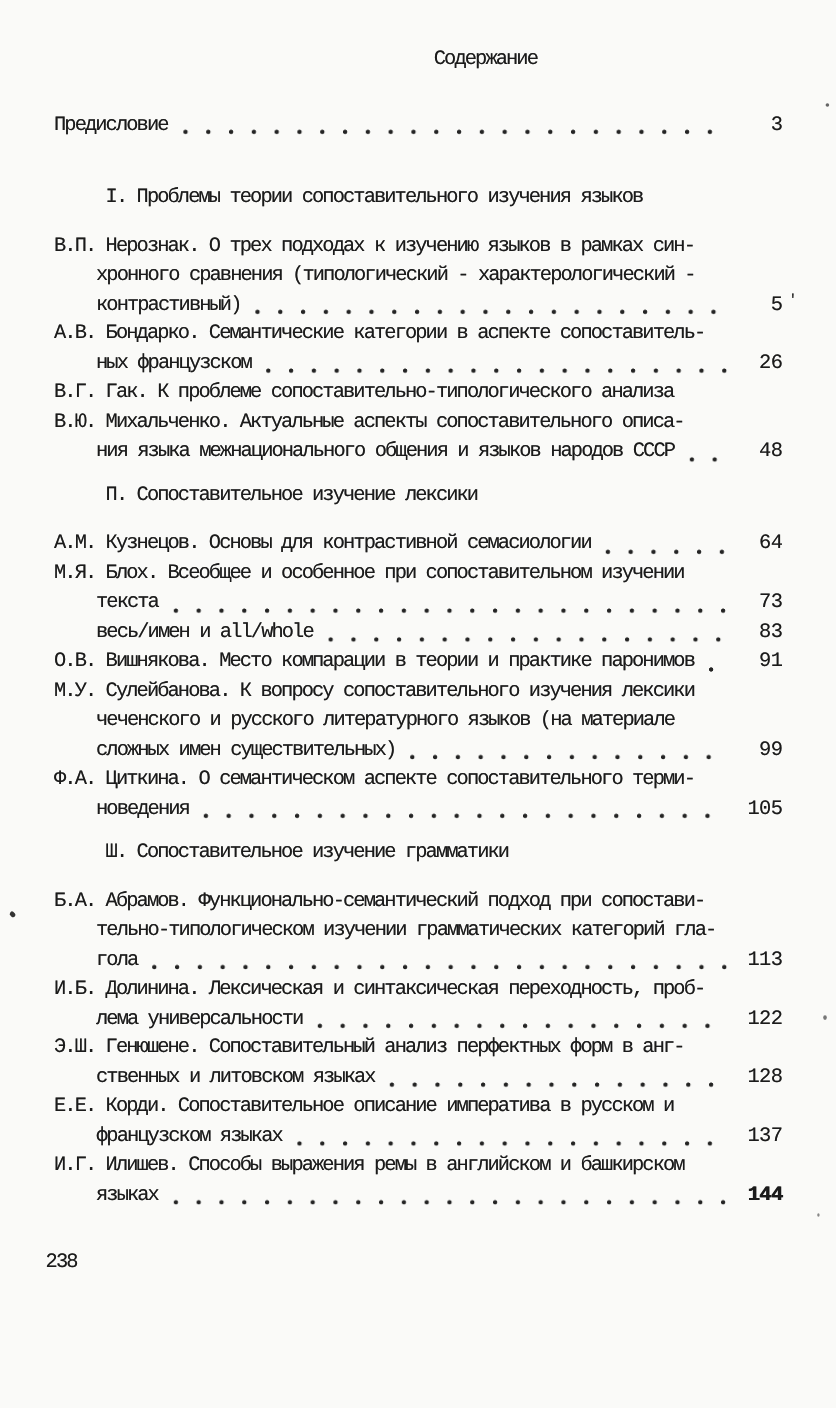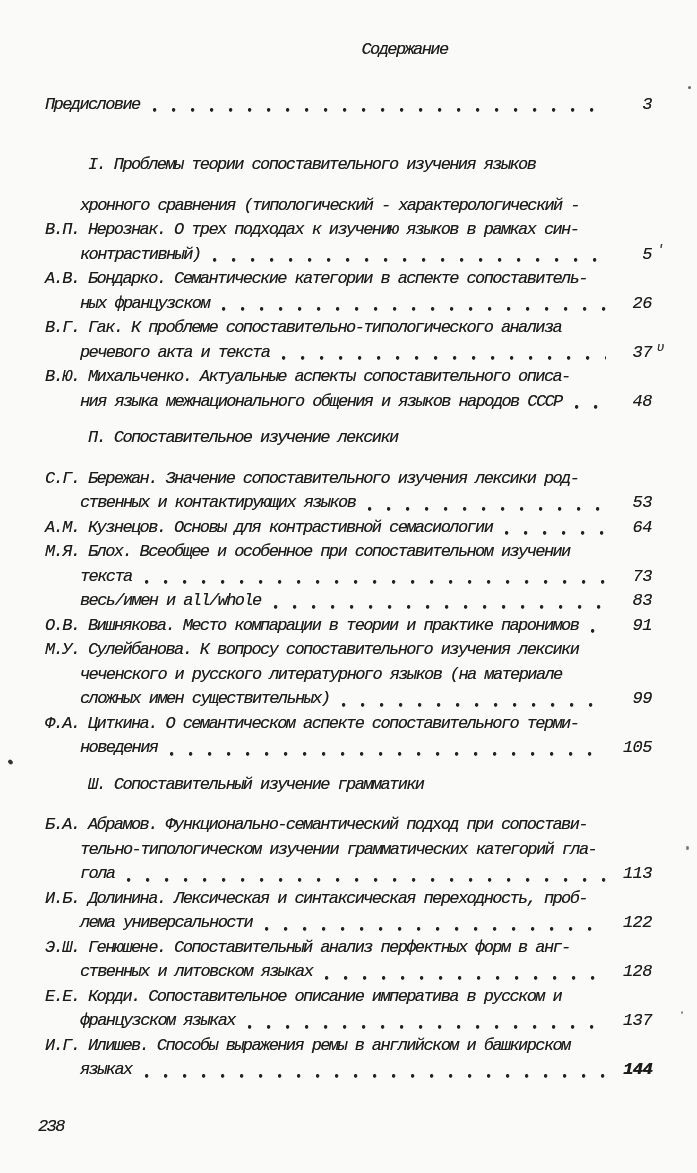--- a/index.html
+++ b/index.html
@@ -8,21 +8,21 @@
     background: #fafaf8;
     color: #1b1b1b;
     font-family: "Liberation Mono", "DejaVu Sans Mono", monospace;
     font-size: 17px;
     letter-spacing: -1.6px;
     line-height: 24.5px;
     overflow: hidden;
     position: relative;
     text-shadow: 0 0 0.5px rgba(20,20,20,0.55);
   }
-  .page { padding: 38px 45px 0 45px; font-style: italic; }
+  .page { padding: 38px 45px 0 45px; }
   .title {
     text-align: center;
     position: relative;
     left: 56px;
     margin-bottom: 30px;
     white-space: nowrap;
   }
   .pline { display: flex; white-space: nowrap; }
   .preface { margin-bottom: 36px; }
   .etext { flex: 0 0 auto; text-align: right; }
@@ -83,64 +83,51 @@
   <div class="pline preface">
     <span class="etext">Предисловие</span>
     <span class="leader"></span>
     <span class="pnum">3</span>
   </div>
 
   <div id="toc">
       <div class="section">
         <div class="heading">I. Проблемы теории сопоставительного изучения языков</div>
         <div class="entry">
+          <div class="eline">В.П. Нерознак. О трех подходах к изучению языков в рамках син-</div>
           <div class="eline cont">хронного сравнения (типологический - характерологический -</div>
-          <div class="eline">В.П. Нерознак. О трех подходах к изучению языков в рамках син-</div>
           <div class="pline">
             <span class="etext cont">контрастивный)</span>
             <span class="leader"></span>
             <span class="pnum">5<span class="mark">′</span></span>
           </div>
         </div>
         <div class="entry">
           <div class="eline">А.В. Бондарко. Семантические категории в аспекте сопоставитель-</div>
           <div class="pline">
             <span class="etext cont">ных французском</span>
             <span class="leader"></span>
             <span class="pnum">26</span>
           </div>
         </div>
         <div class="entry">
           <div class="eline">В.Г. Гак. К проблеме сопоставительно-типологического анализа</div>
-          <div class="pline">
-            <span class="etext cont">речевого акта и текста</span>
-            <span class="leader"></span>
-            <span class="pnum">37<span class="mark">ʋ</span></span>
-          </div>
         </div>
         <div class="entry">
           <div class="eline">В.Ю. Михальченко. Актуальные аспекты сопоставительного описа-</div>
           <div class="pline">
             <span class="etext cont">ния языка межнационального общения и языков народов СССР</span>
             <span class="leader"></span>
             <span class="pnum">48</span>
           </div>
         </div>
       </div>
       <div class="section">
         <div class="heading">П. Сопоставительное изучение лексики</div>
         <div class="entry">
-          <div class="eline">С.Г. Бережан. Значение сопоставительного изучения лексики род-</div>
-          <div class="pline">
-            <span class="etext cont">ственных и контактирующих языков</span>
-            <span class="leader"></span>
-            <span class="pnum">53</span>
-          </div>
-        </div>
-        <div class="entry">
           <div class="pline">
             <span class="etext">А.М. Кузнецов. Основы для контрастивной семасиологии</span>
             <span class="leader"></span>
             <span class="pnum">64</span>
           </div>
         </div>
         <div class="entry">
           <div class="eline">М.Я. Блох. Всеобщее и особенное при сопоставительном изучении</div>
           <div class="pline">
             <span class="etext cont">текста</span>
@@ -174,21 +161,21 @@
         <div class="entry">
           <div class="eline">Ф.А. Циткина. О семантическом аспекте сопоставительного терми-</div>
           <div class="pline">
             <span class="etext cont">новедения</span>
             <span class="leader"></span>
             <span class="pnum">105</span>
           </div>
         </div>
       </div>
       <div class="section">
-        <div class="heading">Ш. Сопоставительный изучение грамматики</div>
+        <div class="heading">Ш. Сопоставительное изучение грамматики</div>
         <div class="entry">
           <div class="eline">Б.А. Абрамов. Функционально-семантический подход при сопостави-</div>
           <div class="eline cont">тельно-типологическом изучении грамматических категорий гла-</div>
           <div class="pline">
             <span class="etext cont">гола</span>
             <span class="leader"></span>
             <span class="pnum">113</span>
           </div>
         </div>
         <div class="entry">

